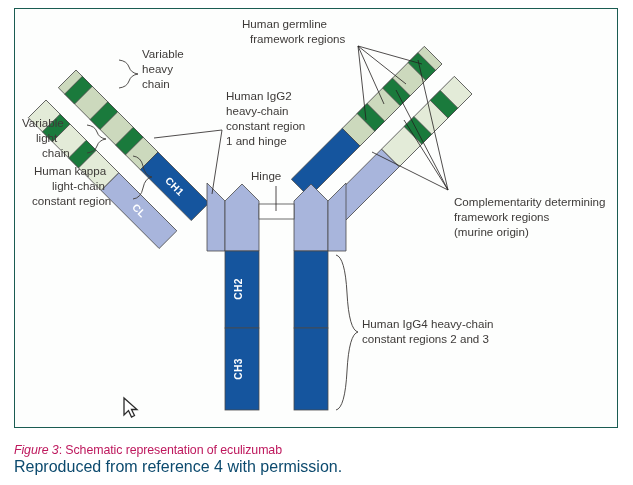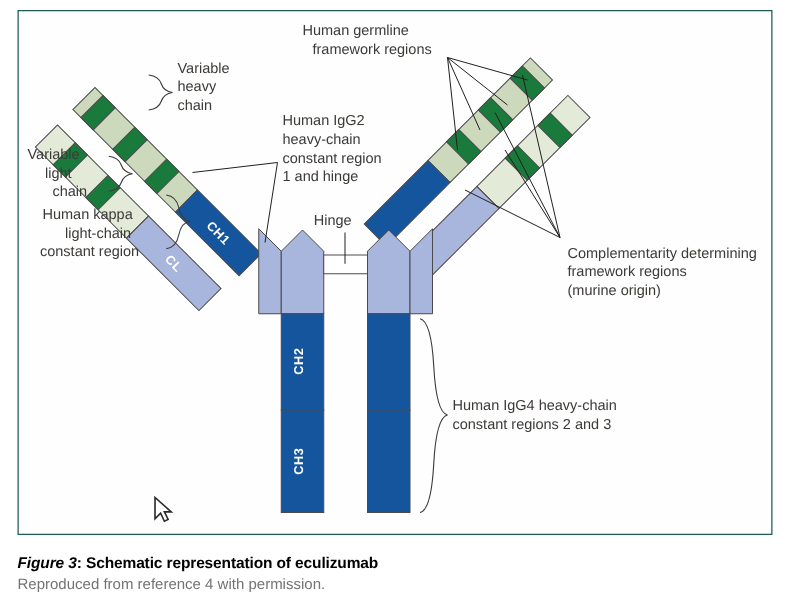--- a/index.html
+++ b/index.html
@@ -11,23 +11,23 @@
   #root{position:relative;width:633px;height:485px;}
   #figure-box{
     position:absolute;left:14px;top:8px;width:604px;height:420px;
     border:1.4px solid #1a5c52;background:#fdfefd;box-sizing:border-box;
   }
   #diagram{position:absolute;left:14px;top:8px;}
   #caption{
     position:absolute;left:14px;top:442px;width:604px;
     font-size:12.4px;line-height:16.5px;
   }
-  .cap-line1{font-weight:bold;color:#000000;letter-spacing:-0.1px;}
+  .cap-line1{font-weight:normal;color:#be185d;letter-spacing:-0.1px;}
   .cap-line1 .fig-word{font-style:italic;}
-  .cap-line2{color:#737373;font-size:12px;}
+  .cap-line2{color:#0c4a6e;font-size:16px;}
   svg text{font-family:"Liberation Sans", sans-serif;fill:#3d3a38;}
   .lbl{font-size:11.6px;}
   .chain-lbl{font-size:10.2px;font-weight:bold;fill:#ffffff;letter-spacing:0.4px;}
   .leader{stroke:#231f20;stroke-width:0.8px;fill:none;}
   .brace{stroke:#3d3a38;stroke-width:0.9px;fill:none;}
   .seg{stroke:#4a4a4a;stroke-width:0.8px;}
   #cursor{position:absolute;pointer-events:none;}
 </style>
 </head>
 <body>

